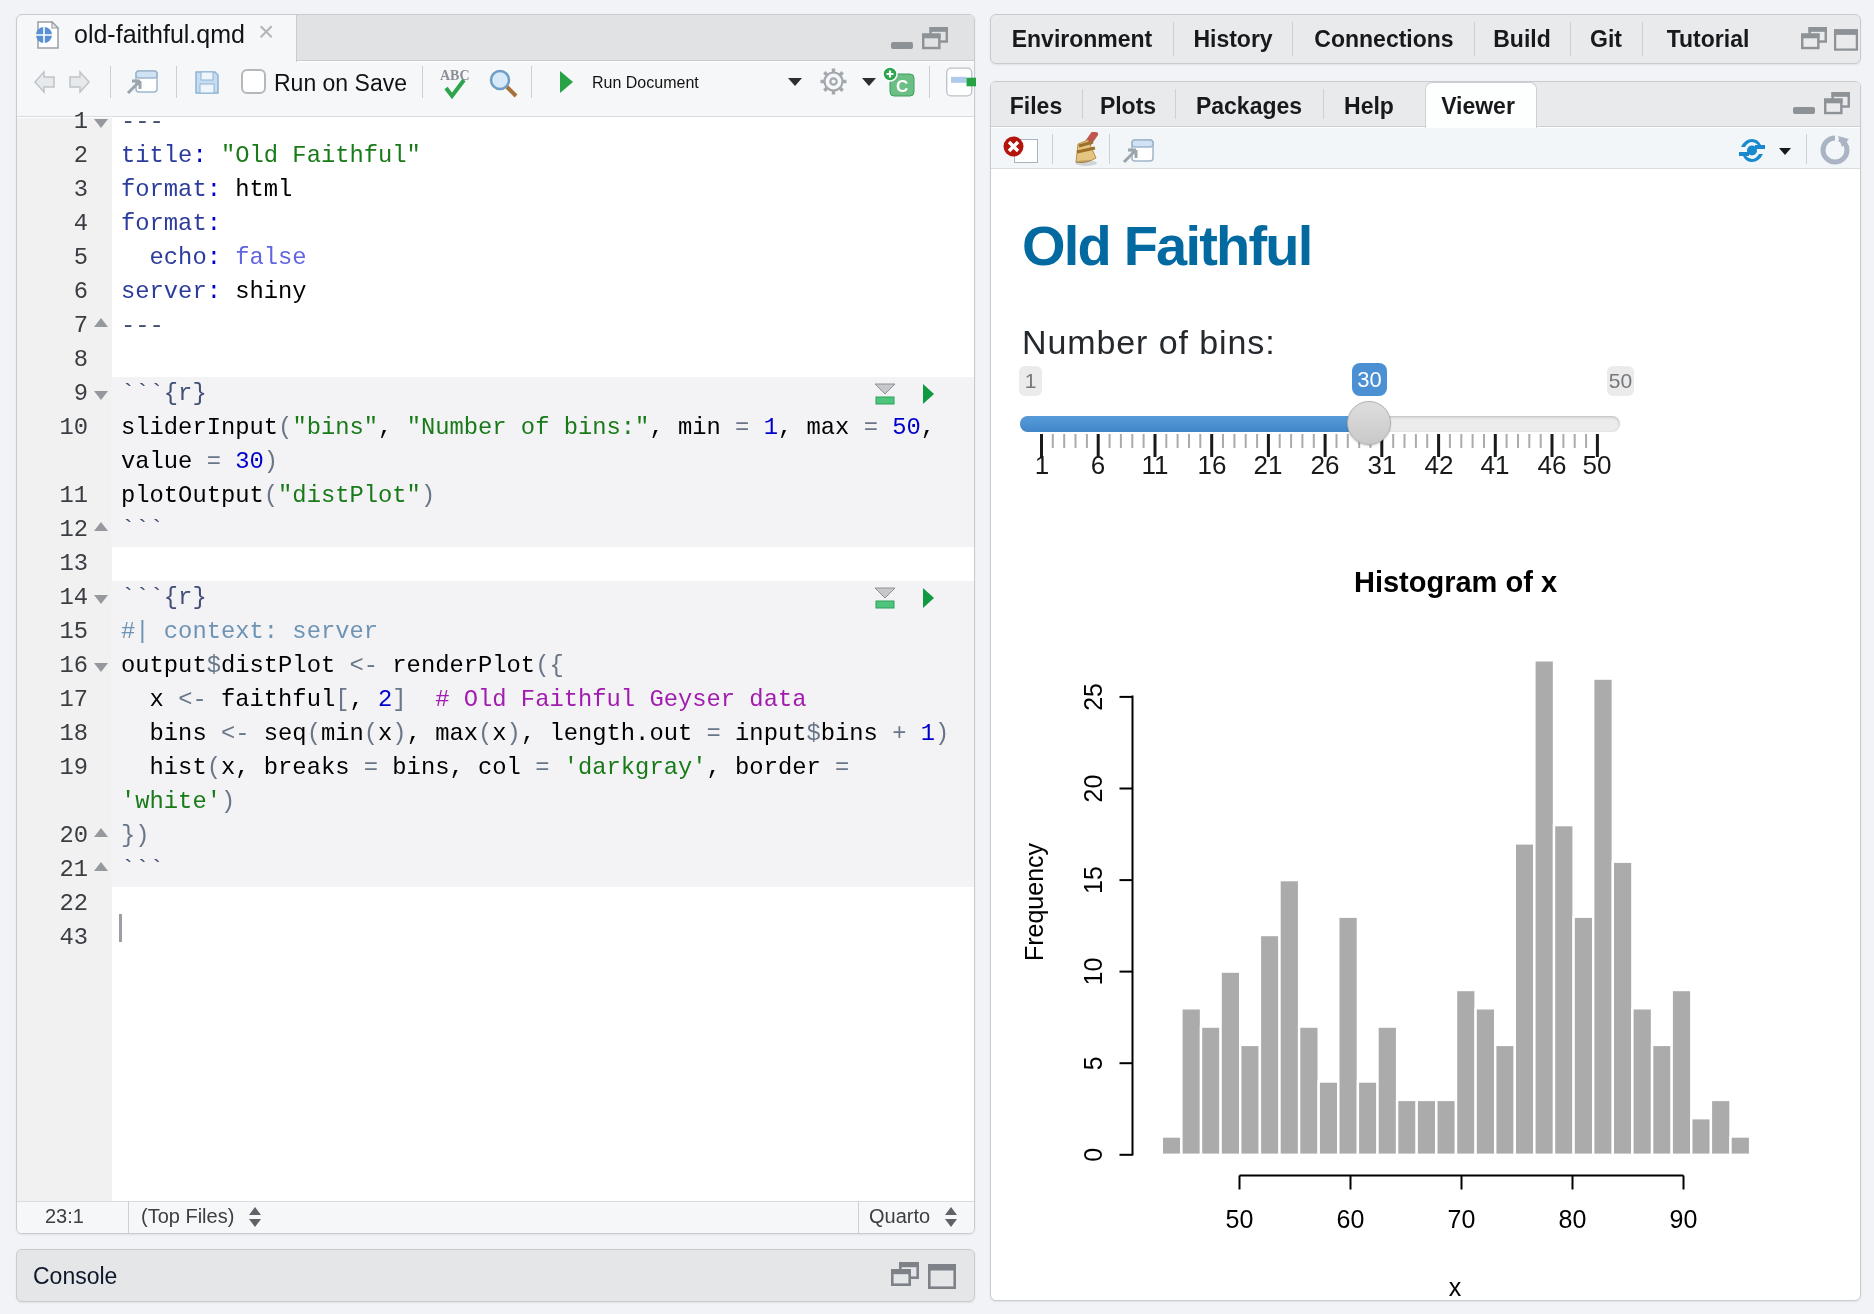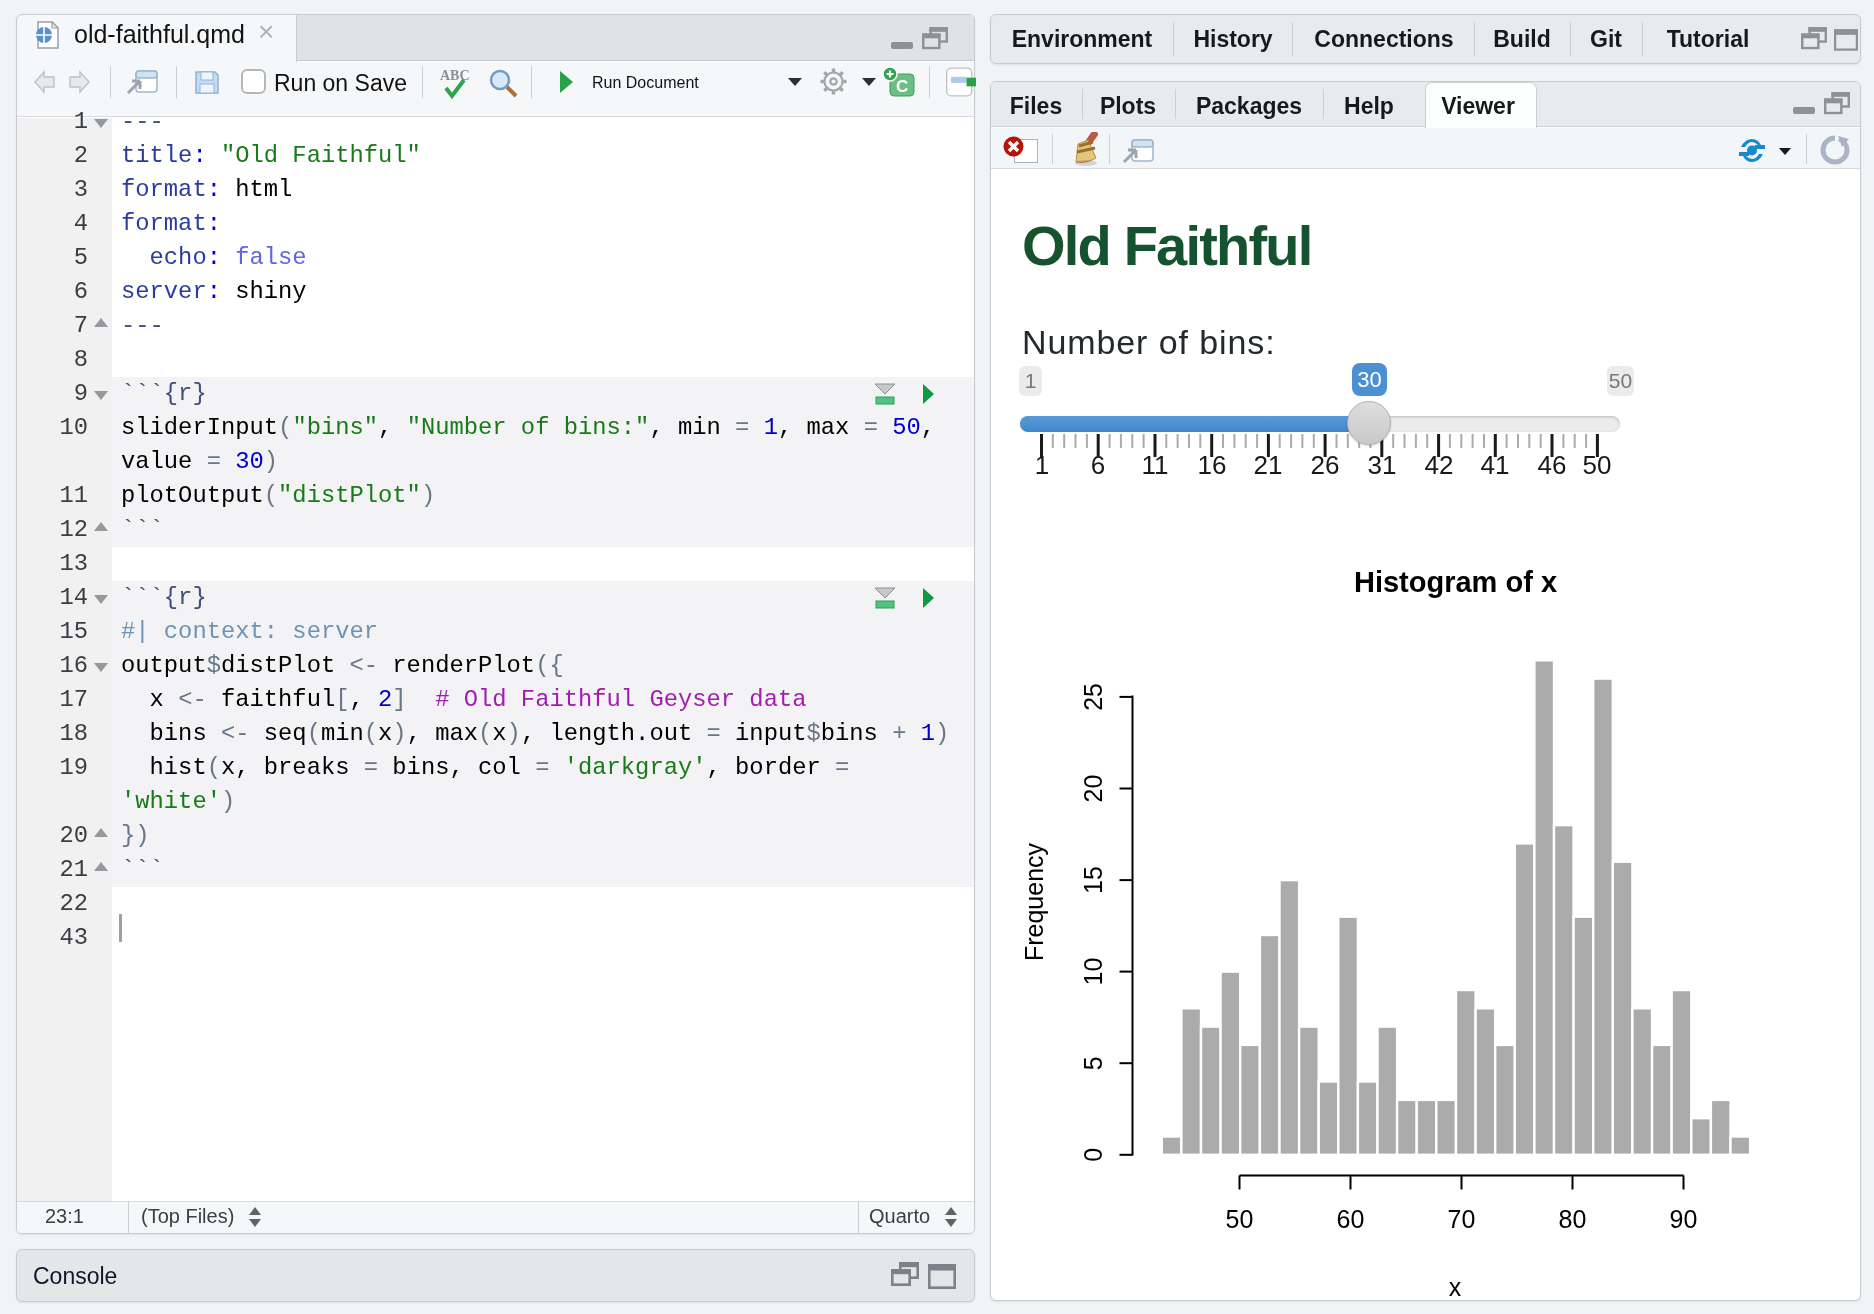--- a/index.html
+++ b/index.html
@@ -291,21 +291,21 @@
  </g>
 </svg>
 <div class="abs" style="left:1779px;top:148px;width:0;height:0;border-left:6px solid transparent;border-right:6px solid transparent;border-top:7px solid #17191c"></div>
 <div class="sep" style="left:1806px;top:134px;height:30px"></div>
 <svg class="ico" style="left:1820px;top:135px" width="30" height="30" viewBox="0 0 30 30">
  <path d="M15 3 A12 12 0 1 0 27 15" fill="none" stroke="#aab4c4" stroke-width="5"></path>
  <path d="M27 15 A 12 12 0 0 0 19 4" fill="none" stroke="#aab4c4" stroke-width="5"></path>
  <path d="M18 1 L29 4 L22 12 z" fill="#aab4c4"></path>
 </svg>
 
-<div class="abs" style="left:1022px;top:213px;font-size:56px;font-weight:bold;color:#14532d;letter-spacing:-1.8px">Old Faithful</div>
+<div class="abs" style="left:1022px;top:213px;font-size:56px;font-weight:bold;color:#0369a1;letter-spacing:-1.8px">Old Faithful</div>
 <div class="abs" style="left:1022px;top:323px;font-size:34px;letter-spacing:0.9px;color:#24292e">Number of bins:</div>
 <svg style="position:absolute;left:1020px;top:434px" width="600" height="24" viewBox="0 0 600 24">
     <rect x="20.0" y="0" width="3" height="23" fill="#1a1a1a"></rect>
     <rect x="31.8" y="0" width="2" height="14" fill="#a9abad"></rect>
     <rect x="43.2" y="0" width="2" height="14" fill="#a9abad"></rect>
     <rect x="54.5" y="0" width="2" height="14" fill="#a9abad"></rect>
     <rect x="65.9" y="0" width="2" height="14" fill="#a9abad"></rect>
     <rect x="76.7" y="0" width="3" height="23" fill="#1a1a1a"></rect>
     <rect x="88.6" y="0" width="2" height="14" fill="#a9abad"></rect>
     <rect x="99.9" y="0" width="2" height="14" fill="#a9abad"></rect>

